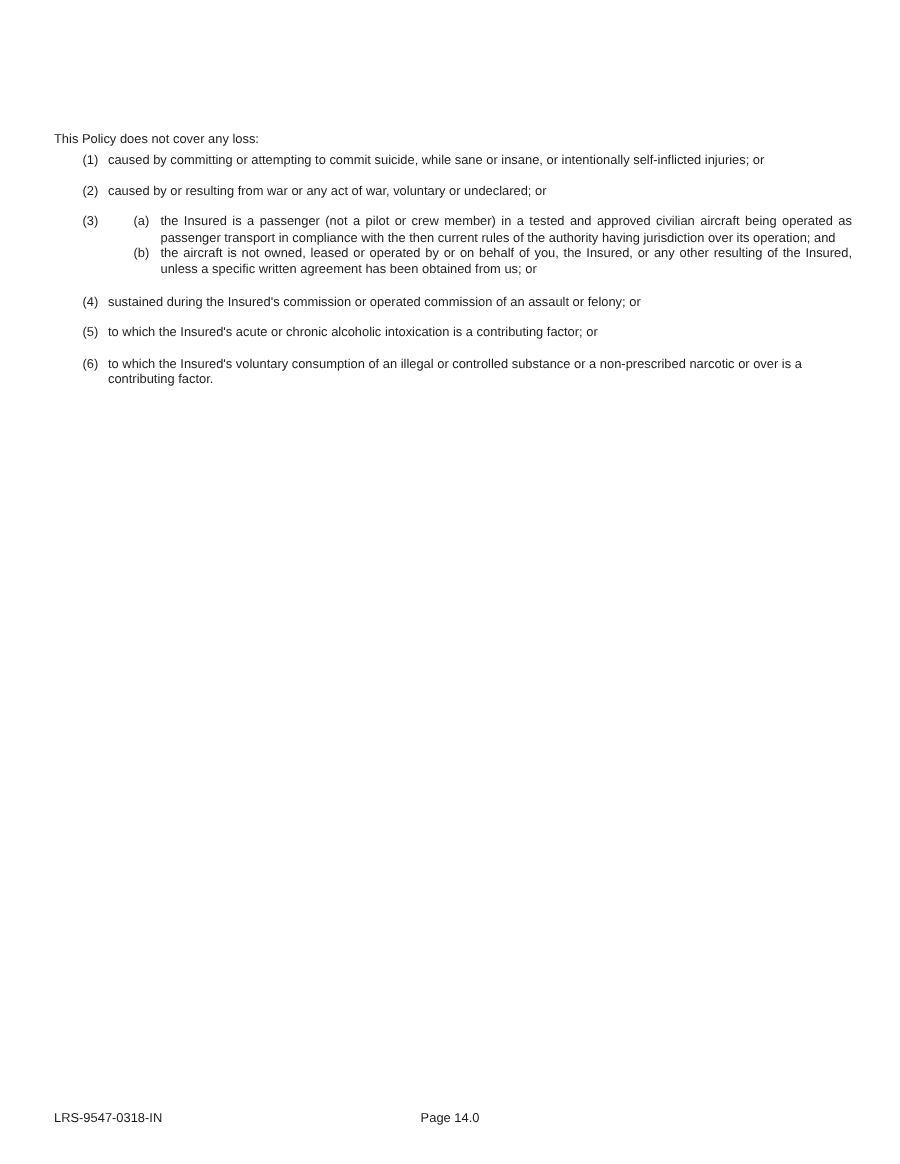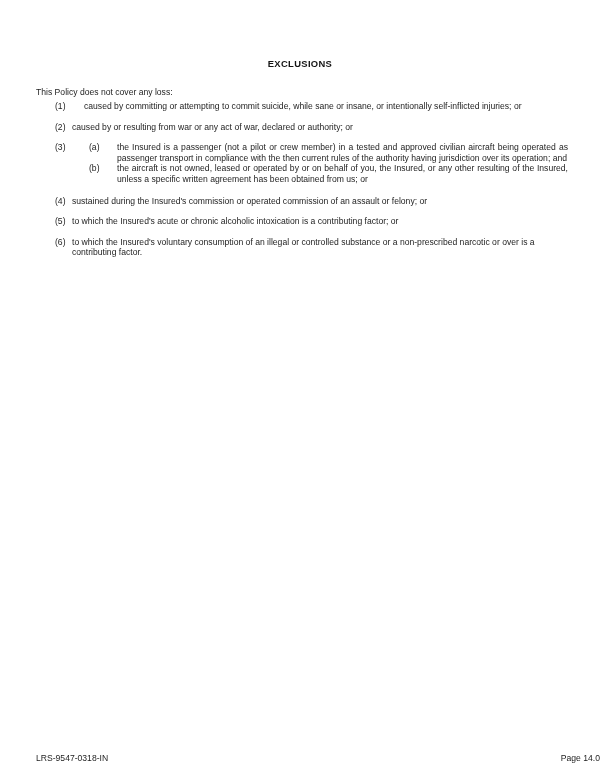--- a/index.html
+++ b/index.html
@@ -51,21 +51,20 @@
     position: relative;
     padding-left: 36px;
     margin-bottom: 10px;
     font-size: 8.6px;
     line-height: 10.6px;
     color: #1d1d1d;
   }
   .item.justify .item-text {
     text-align: justify;
     text-justify: inter-word;
-    margin-left: 12px;
   }
   .item > .marker {
     position: absolute;
     left: 19px;
     top: 0;
     width: 22px;
     font-size: 8.6px;
     line-height: 10.6px;
     color: #1d1d1d;
   }
@@ -87,65 +86,63 @@
   }
   .subitem .marker {
     position: absolute;
     left: 0;
     top: 0;
     width: 16px;
   }
   .subitem .item-text {
     text-align: justify;
     text-justify: inter-word;
-    margin-left: 10px;
   }
   .footer {
     position: absolute;
-    bottom: 11px;
+    bottom: 24px;
     left: 0;
     width: 600px;
     height: 12px;
   }
   .footer-left {
     position: absolute;
     left: 36px;
     top: 0;
     font-size: 8.6px;
     color: #1d1d1d;
   }
   .footer-center {
     position: absolute;
     left: 0;
     top: 0;
     width: 600px;
-    text-align: right;
+    text-align: center;
     font-size: 8.6px;
     color: #1d1d1d;
   }
 </style>
 </head>
 <body>
 
 <div class="page">
 
-  <div class="doc-title">EXCLUSIONS</div>
 
   <div class="intro">This Policy does not cover any loss:</div>
 
   <div class="list">
 
     <div class="item justify">
       <span class="marker">(1)</span>
       <span class="item-text">caused by committing or attempting to commit suicide, while sane or insane, or intentionally self-inflicted injuries; or</span>
     </div>
 
     <div class="item">
       <span class="marker">(2)</span>
-      <span class="item-text">caused by or resulting from war or any act of war, declared or authority; or</span>
+      <span class="item-text">caused by or resulting from war or any act of war, voluntary or undeclared; or</span>
     </div>
 
     <div class="item">
       <span class="marker">(3)</span>
       <div class="sublist">
         <div class="subitem">
           <span class="marker">(a)</span>
           <span class="item-text">the Insured is a passenger (not a pilot or crew member) in a tested and approved civilian aircraft being operated as passenger transport in compliance with the then current rules of the authority having jurisdiction over its operation; and</span>
         </div>
         <div class="subitem">

